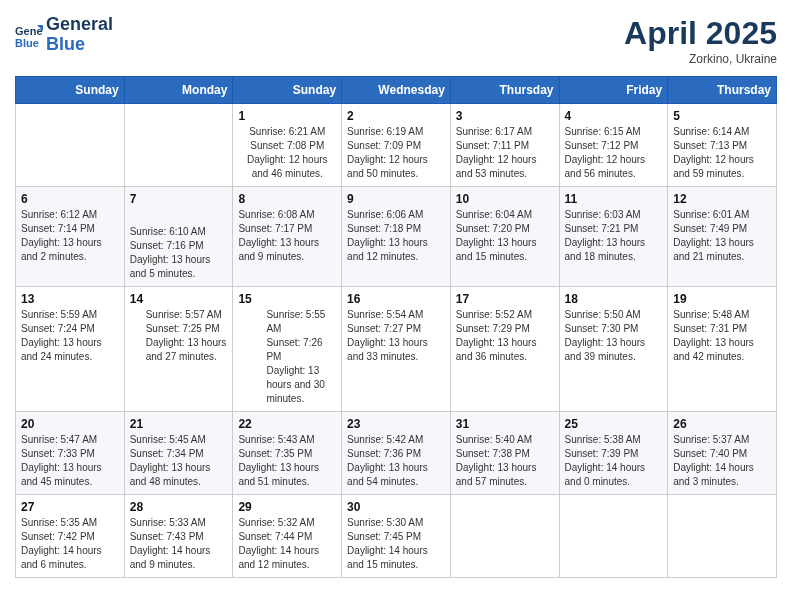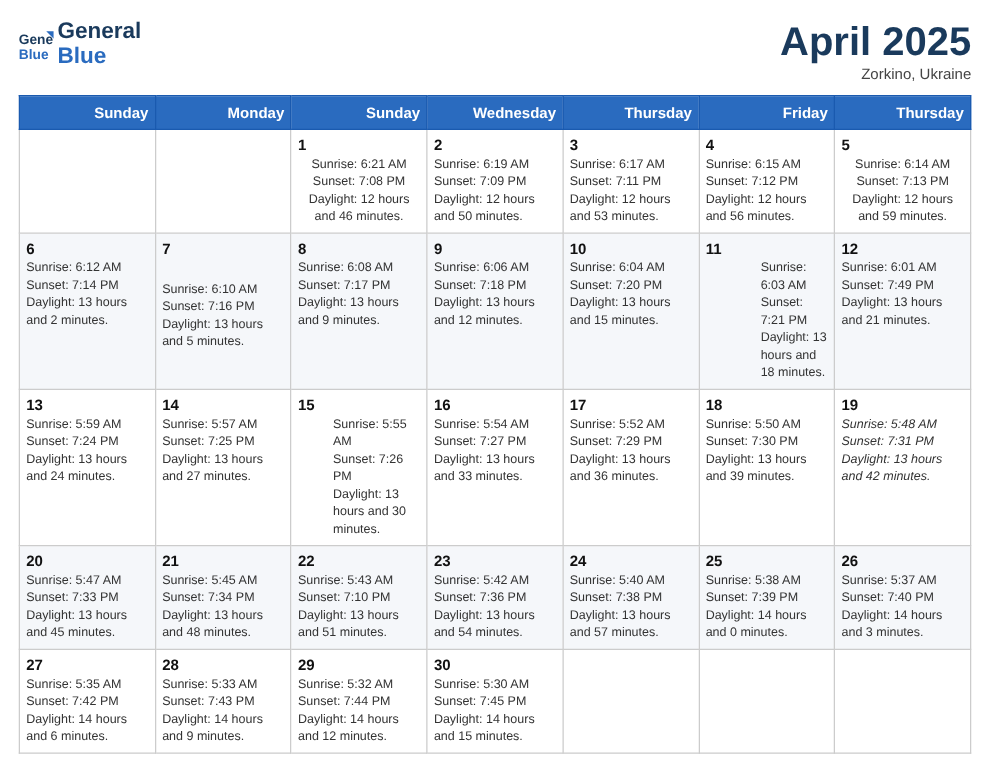--- a/index.html
+++ b/index.html
@@ -146,21 +146,21 @@
 Daylight: 12 hours and 53 minutes.</div>
         </td>
         <td>
           <span class="day-num">4</span>
           <div class="day-detail" style="white-space: pre-line;">Sunrise: 6:15 AM
 Sunset: 7:12 PM
 Daylight: 12 hours and 56 minutes.</div>
         </td>
         <td>
           <span class="day-num">5</span>
-          <div class="day-detail" style="white-space: pre-line; text-align: center;">Sunrise: 6:14 AM
+          <div class="day-detail" style="white-space: pre-line;">Sunrise: 6:14 AM
 Sunset: 7:13 PM
 Daylight: 12 hours and 59 minutes.</div>
         </td>
       </tr>
       <tr>
         <td>
           <span class="day-num">6</span>
           <div class="day-detail" style="white-space: pre-line;">Sunrise: 6:12 AM
 Sunset: 7:14 PM
 Daylight: 13 hours and 2 minutes.</div>
@@ -184,41 +184,41 @@
 Daylight: 13 hours and 12 minutes.</div>
         </td>
         <td>
           <span class="day-num">10</span>
           <div class="day-detail" style="white-space: pre-line;">Sunrise: 6:04 AM
 Sunset: 7:20 PM
 Daylight: 13 hours and 15 minutes.</div>
         </td>
         <td>
           <span class="day-num">11</span>
-          <div class="day-detail" style="white-space: pre-line; margin-left: 44px;">Sunrise: 6:03 AM
+          <div class="day-detail" style="white-space: pre-line;">Sunrise: 6:03 AM
 Sunset: 7:21 PM
 Daylight: 13 hours and 18 minutes.</div>
         </td>
         <td>
           <span class="day-num">12</span>
           <div class="day-detail" style="white-space: pre-line;">Sunrise: 6:01 AM
 Sunset: 7:49 PM
 Daylight: 13 hours and 21 minutes.</div>
         </td>
       </tr>
       <tr>
         <td>
           <span class="day-num">13</span>
           <div class="day-detail" style="white-space: pre-line;">Sunrise: 5:59 AM
 Sunset: 7:24 PM
 Daylight: 13 hours and 24 minutes.</div>
         </td>
         <td>
           <span class="day-num">14</span>
-          <div class="day-detail" style="white-space: pre-line;">Sunrise: 5:57 AM
+          <div class="day-detail" style="white-space: pre-line; margin-left: 16px;">Sunrise: 5:57 AM
 Sunset: 7:25 PM
 Daylight: 13 hours and 27 minutes.</div>
         </td>
         <td>
           <span class="day-num">15</span>
           <div class="day-detail" style="white-space: pre-line; margin-left: 28px;">Sunrise: 5:55 AM
 Sunset: 7:26 PM
 Daylight: 13 hours and 30 minutes.</div>
         </td>
         <td>
@@ -234,52 +234,52 @@
 Daylight: 13 hours and 36 minutes.</div>
         </td>
         <td>
           <span class="day-num">18</span>
           <div class="day-detail" style="white-space: pre-line;">Sunrise: 5:50 AM
 Sunset: 7:30 PM
 Daylight: 13 hours and 39 minutes.</div>
         </td>
         <td>
           <span class="day-num">19</span>
-          <div class="day-detail" style="white-space: pre-line; font-style: italic;">Sunrise: 5:48 AM
+          <div class="day-detail" style="white-space: pre-line;">Sunrise: 5:48 AM
 Sunset: 7:31 PM
 Daylight: 13 hours and 42 minutes.</div>
         </td>
       </tr>
       <tr>
         <td>
           <span class="day-num">20</span>
           <div class="day-detail" style="white-space: pre-line;">Sunrise: 5:47 AM
 Sunset: 7:33 PM
 Daylight: 13 hours and 45 minutes.</div>
         </td>
         <td>
           <span class="day-num">21</span>
           <div class="day-detail" style="white-space: pre-line;">Sunrise: 5:45 AM
 Sunset: 7:34 PM
 Daylight: 13 hours and 48 minutes.</div>
         </td>
         <td>
           <span class="day-num">22</span>
           <div class="day-detail" style="white-space: pre-line;">Sunrise: 5:43 AM
-Sunset: 7:10 PM
+Sunset: 7:35 PM
 Daylight: 13 hours and 51 minutes.</div>
         </td>
         <td>
           <span class="day-num">23</span>
           <div class="day-detail" style="white-space: pre-line;">Sunrise: 5:42 AM
 Sunset: 7:36 PM
 Daylight: 13 hours and 54 minutes.</div>
         </td>
         <td>
-          <span class="day-num">24</span>
+          <span class="day-num">31</span>
           <div class="day-detail" style="white-space: pre-line;">Sunrise: 5:40 AM
 Sunset: 7:38 PM
 Daylight: 13 hours and 57 minutes.</div>
         </td>
         <td>
           <span class="day-num">25</span>
           <div class="day-detail" style="white-space: pre-line;">Sunrise: 5:38 AM
 Sunset: 7:39 PM
 Daylight: 14 hours and 0 minutes.</div>
         </td>

